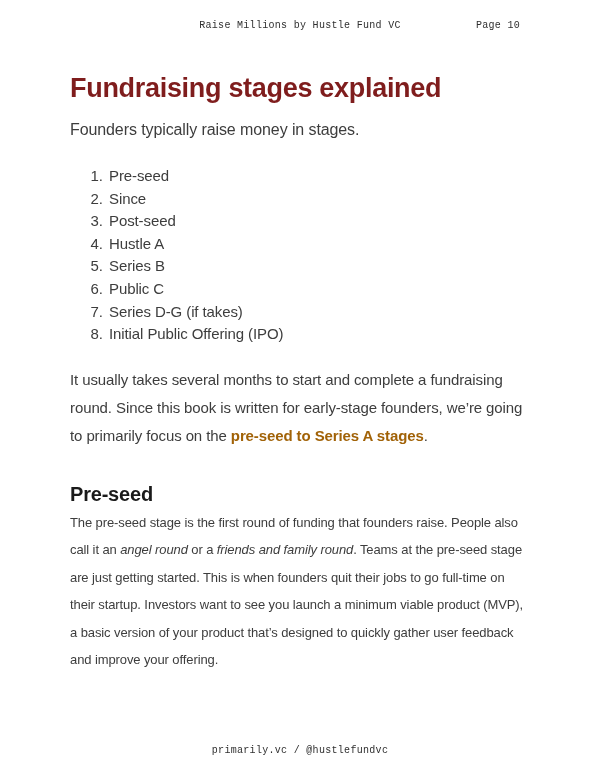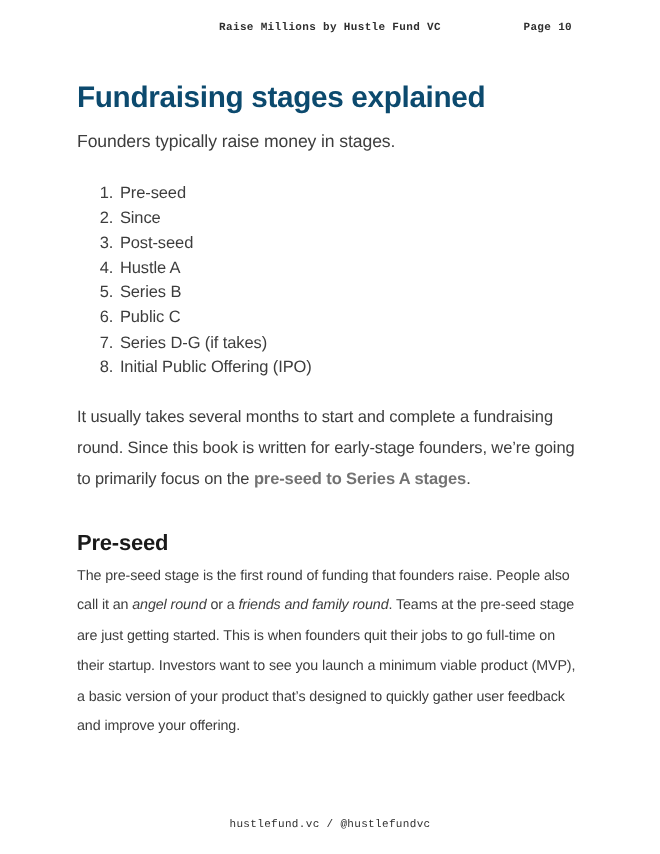--- a/index.html
+++ b/index.html
@@ -23,21 +23,20 @@
   .header {
     position: absolute;
     top: 20px;
     left: 0;
     right: 0;
     height: 14px;
     font-family: "Liberation Mono", "DejaVu Sans Mono", monospace;
     font-size: 10px;
     color: #2f2f2f;
     letter-spacing: 0.3px;
-    font-weight: bold;
   }
   .header .book-title {
     position: absolute;
     left: 0;
     right: 0;
     text-align: center;
   }
   .header .page-number {
     position: absolute;
     right: 80px;
@@ -49,21 +48,21 @@
     left: 70px;
     right: 68px;
     top: 0;
   }
   .doc-title {
     margin: 72px 0 0 0;
     font-size: 27px;
     line-height: 32px;
     font-weight: 700;
     letter-spacing: -0.3px;
-    color: #0c4a6e;
+    color: #7f1d1d;
   }
   .intro {
     margin: 15px 0 0 0;
     font-size: 16px;
     line-height: 21px;
     color: #3d3d3d;
     letter-spacing: -0.1px;
   }
   ol.stage-list {
     margin: 25px 0 0 0;
@@ -78,21 +77,21 @@
   }
   .paragraph {
     margin: 20px 0 0 0;
     font-size: 15px;
     line-height: 28px;
     color: #3d3d3d;
     letter-spacing: -0.1px;
   }
   .paragraph .bold {
     font-weight: 700;
-    color: #737373;
+    color: #a16207;
   }
   .section-heading {
     margin: 32px 0 0 0;
     font-size: 20px;
     line-height: 24px;
     font-weight: 700;
     letter-spacing: -0.2px;
     color: #1a1a1a;
   }
   .section-body {
@@ -146,15 +145,15 @@
     </ol>
 
     <p class="paragraph"><span>It usually takes several months to start and complete a fundraising round. Since this book is written for early-stage founders, we’re going to primarily focus on the </span><span class="bold">pre-seed to Series A stages</span><span>.</span></p>
 
     <h2 class="section-heading">Pre-seed</h2>
 
     <p class="section-body"><span>The pre-seed stage is the first round of funding that founders raise. People also call it an </span><span class="italic">angel round</span><span> or a </span><span class="italic">friends and family round</span><span>. Teams at the pre-seed stage are just getting started. This is when founders quit their jobs to go full-time on their startup. Investors want to see you launch a minimum viable product (MVP), a basic version of your product that’s designed to quickly gather user feedback and improve your offering.</span></p>
 
   </div>
 
-  <div class="footer">hustlefund.vc / @hustlefundvc</div>
+  <div class="footer">primarily.vc / @hustlefundvc</div>
 
 </div>
 
 </body></html>

